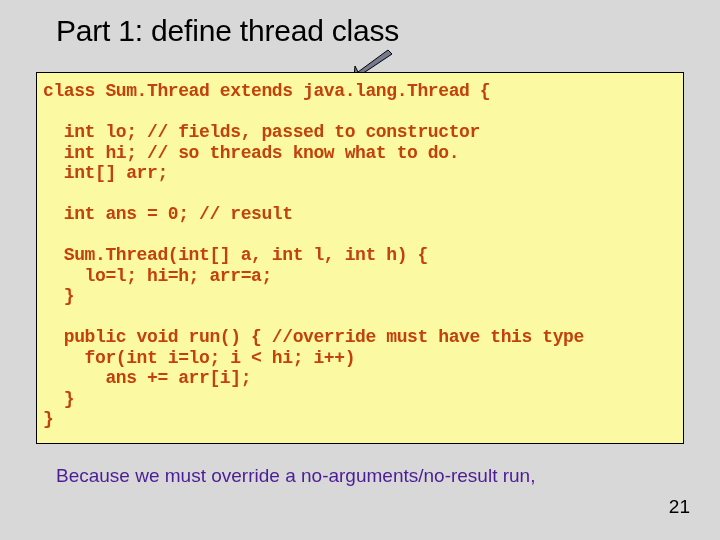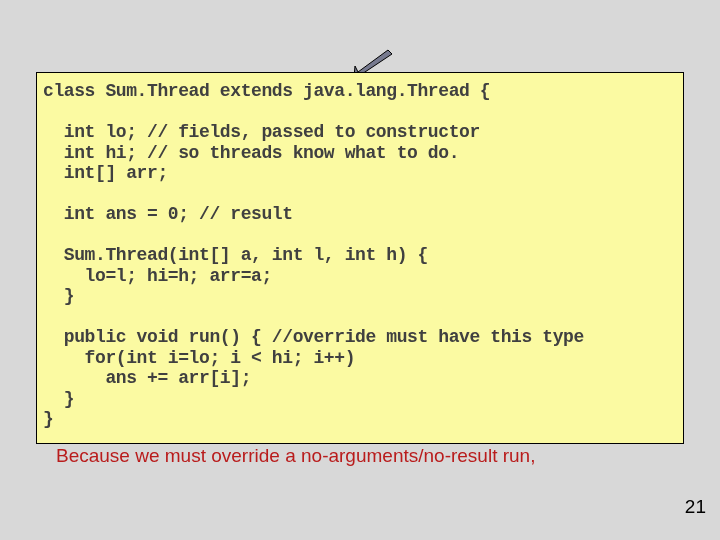--- a/index.html
+++ b/index.html
@@ -45,43 +45,44 @@
     padding: 8px 6px 8px 6px;
   }
   .code {
     margin: 0;
     font-family: "Courier New", Courier, monospace;
     font-weight: bold;
     font-size: 18px;
     line-height: 1.14;
     white-space: pre;
     letter-spacing: -0.4px;
-    color: #404040;
+    color: #c2410c;
   }
   .caption {
     position: absolute;
     left: 56px;
-    top: 444px;
+    top: 464px;
     font-size: 19px;
-    color: #b91c1c;
+    color: #4c1d95;
     line-height: 1.3;
   }
   .pagenum {
     position: absolute;
-    right: 14px;
+    right: 30px;
     bottom: 22px;
     font-size: 19px;
     color: #000;
   }
 </style>
 </head>
 <body>
 
 <div class="slide">
 
+  <div class="title">Part 1: define thread class</div>
 
   <svg class="arrow" viewBox="0 0 42 30">
     <path d="M36 2 L6 24 L3 18 L2 29 L13 28 L10 26 L40 6 Z" fill="#777a8f" stroke="#000" stroke-width="1" stroke-linejoin="round"></path>
   </svg>
 
   <div class="codebox">
     <pre class="code">class Sum.Thread extends java.lang.Thread {
 
   int lo; // fields, passed to constructor
   int hi; // so threads know what to do.

